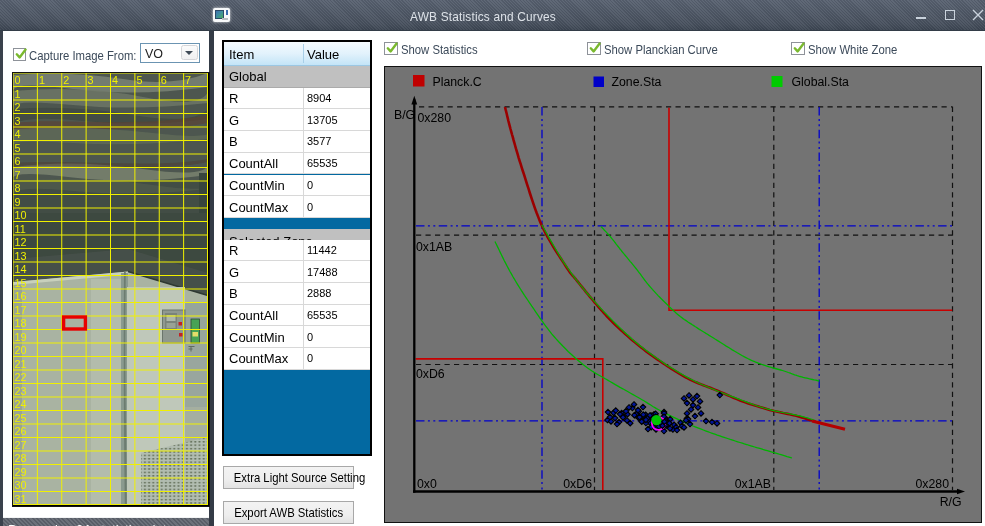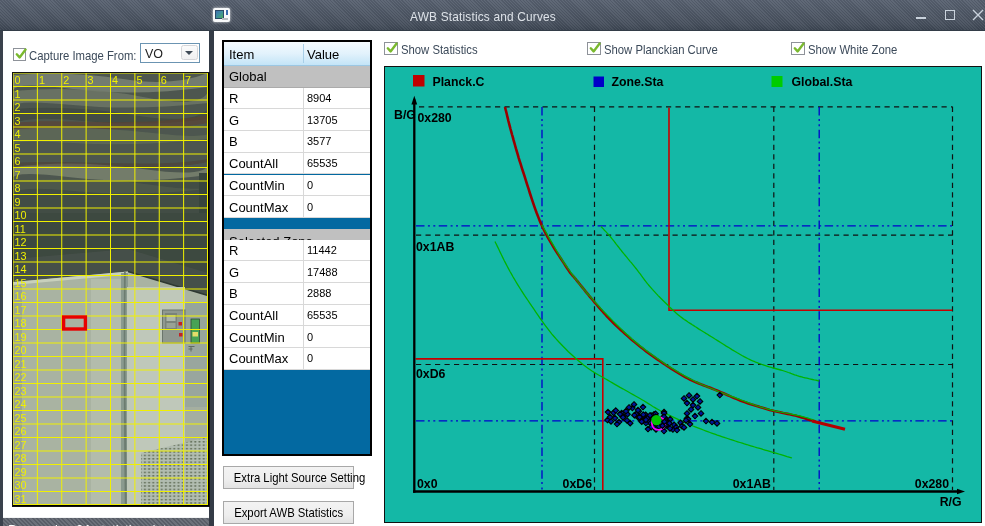--- a/index.html
+++ b/index.html
@@ -67,21 +67,21 @@
 .tdat .vsep { position:absolute; left:79px; top:0; width:1px; height:100%; background:#d8d8d8; }
 
 
 .pbtn { position:absolute; left:223px; width:131px; height:23px;
   background:linear-gradient(#f3f3f3,#eeeeee 60%,#e2e2e2); border:1px solid #a8a8a8;
   font-size:13px; color:#000; text-align:center; line-height:21px; white-space:nowrap; }
 .pbtn b { display:inline-block; font-weight:normal; transform:scaleX(0.87); transform-origin:center; }
 
 
 #chartbox { position:absolute; left:383.5px; top:66px; width:598.5px; height:456.5px;
-  border:1.5px solid #111; background:#14b8a6;font-weight:bold; }
+  border:1.5px solid #111; background:#737373; }
 </style>
 </head>
 <body>
 <div id="win">
 
   <div id="titlebar">
     <div id="titletext">AWB Statistics and Curves</div>
     <div id="appicon">
         <div class="pic"></div>
         <div class="bar"></div>

